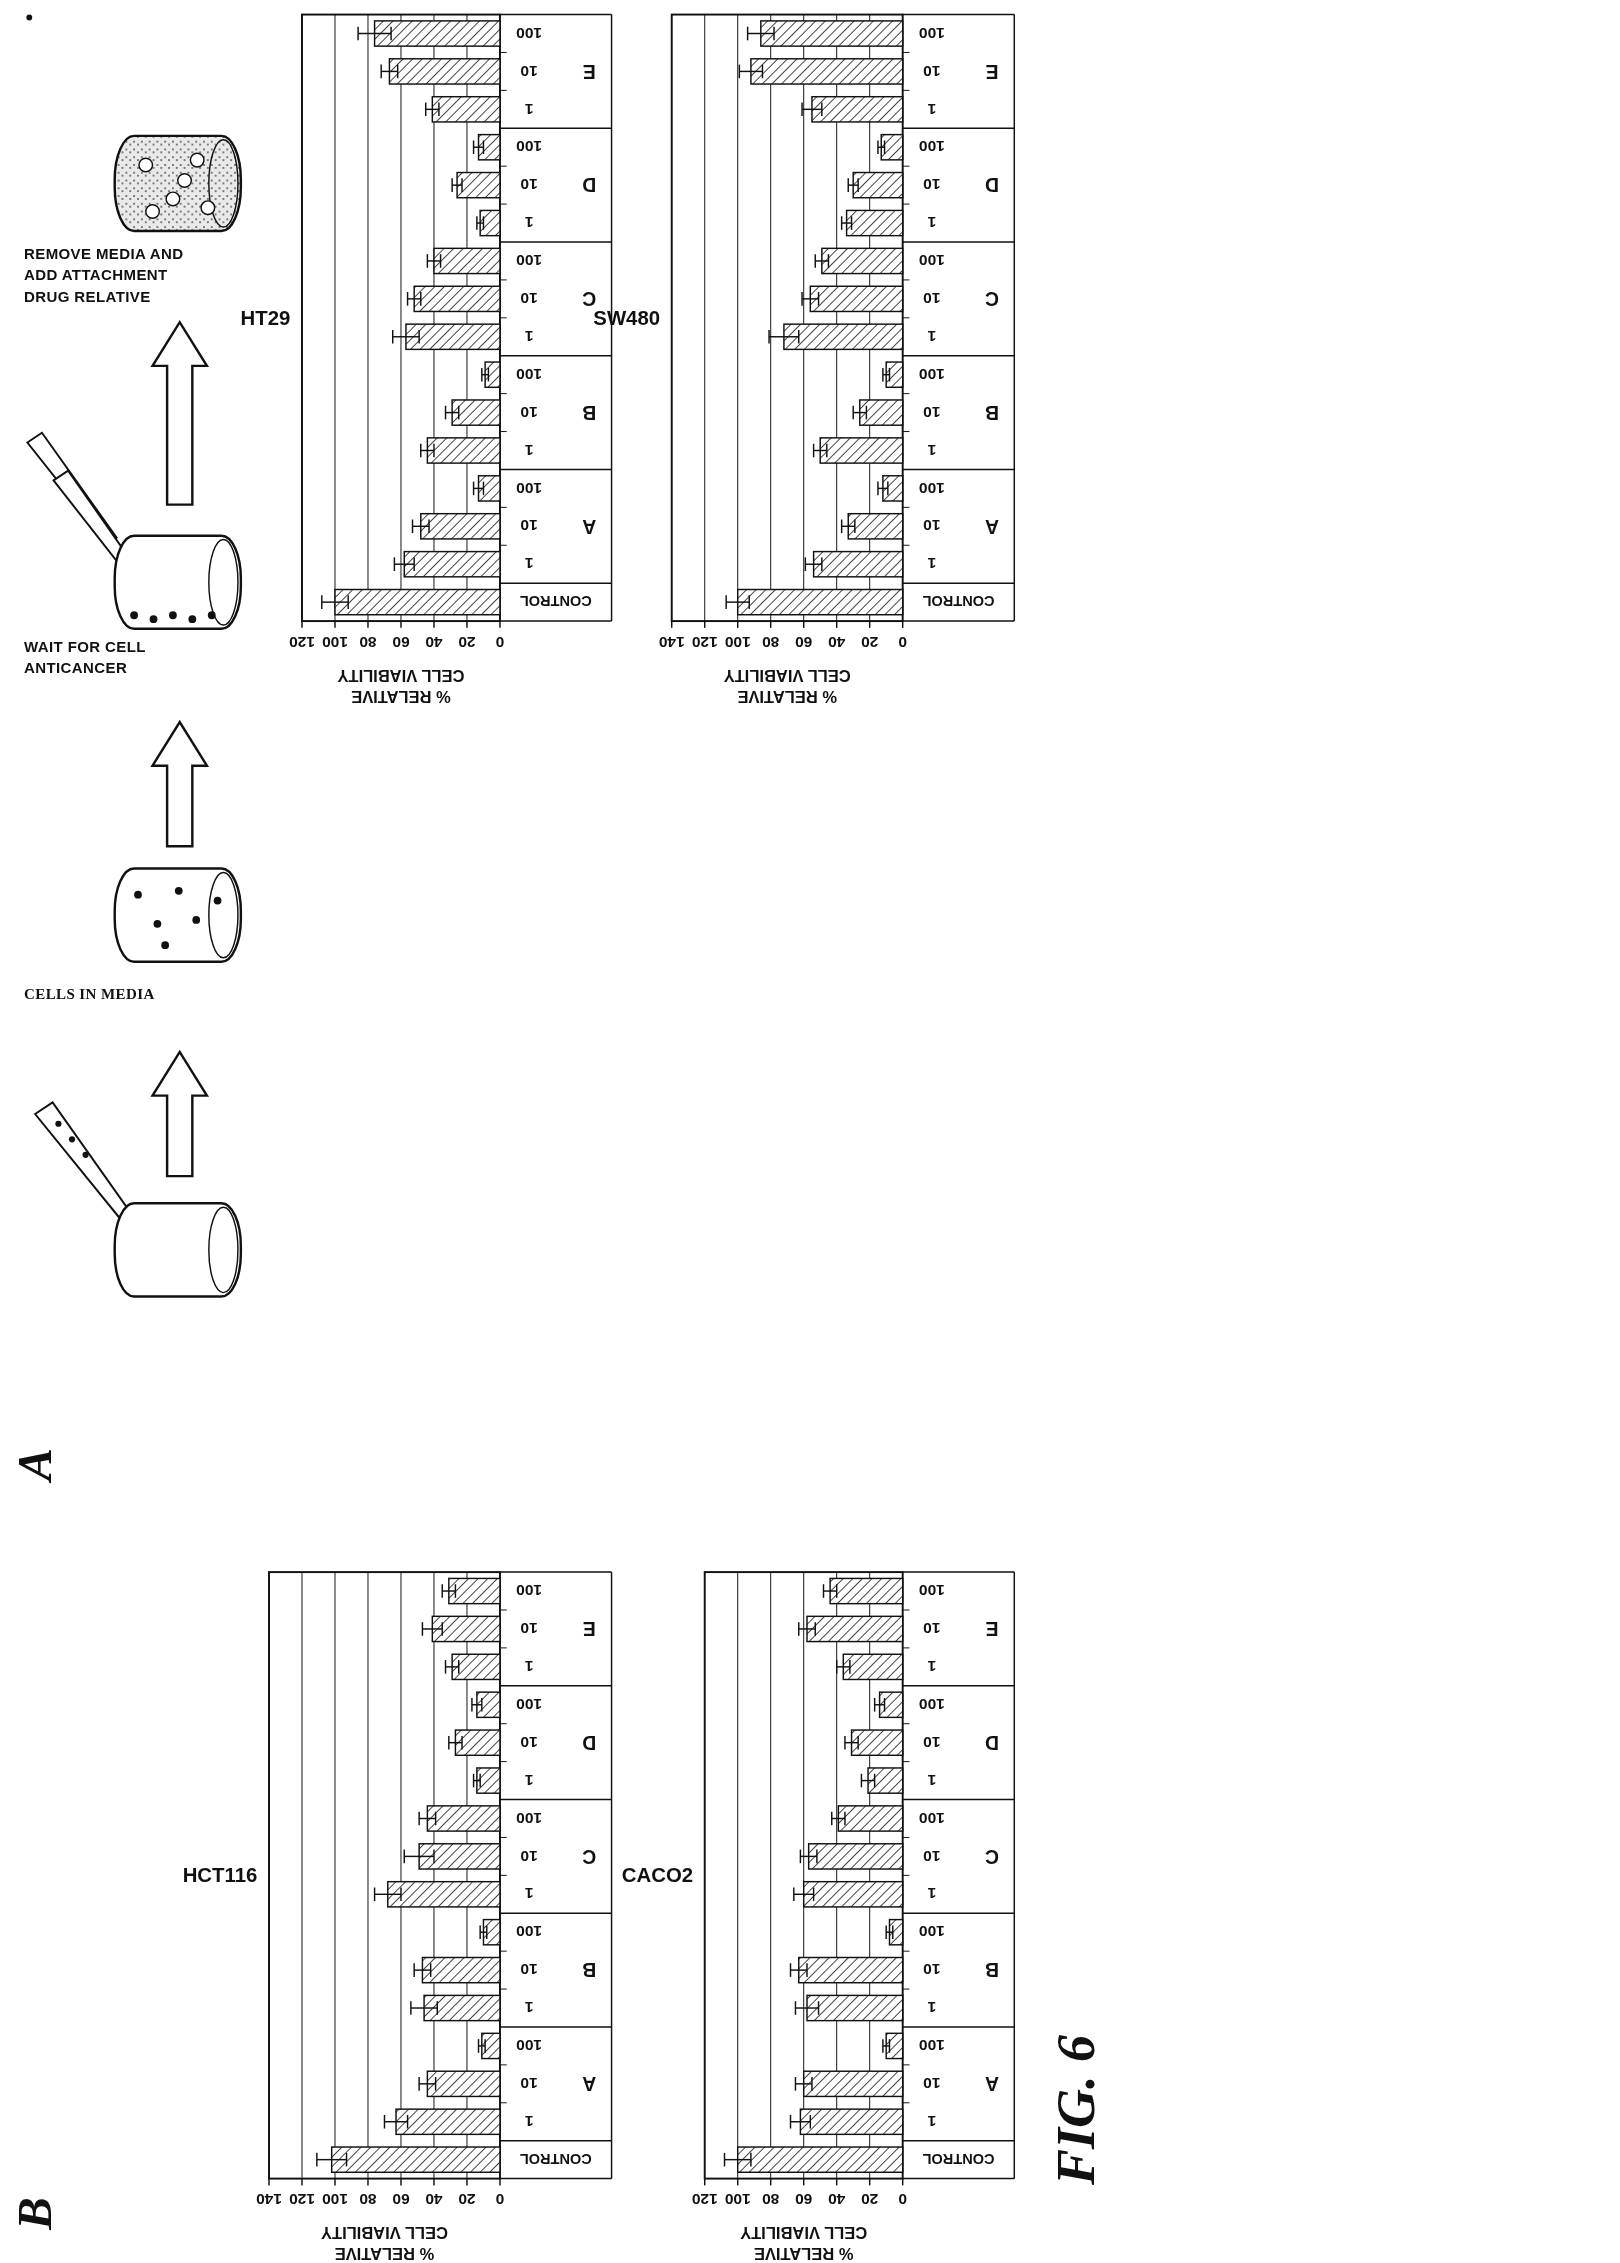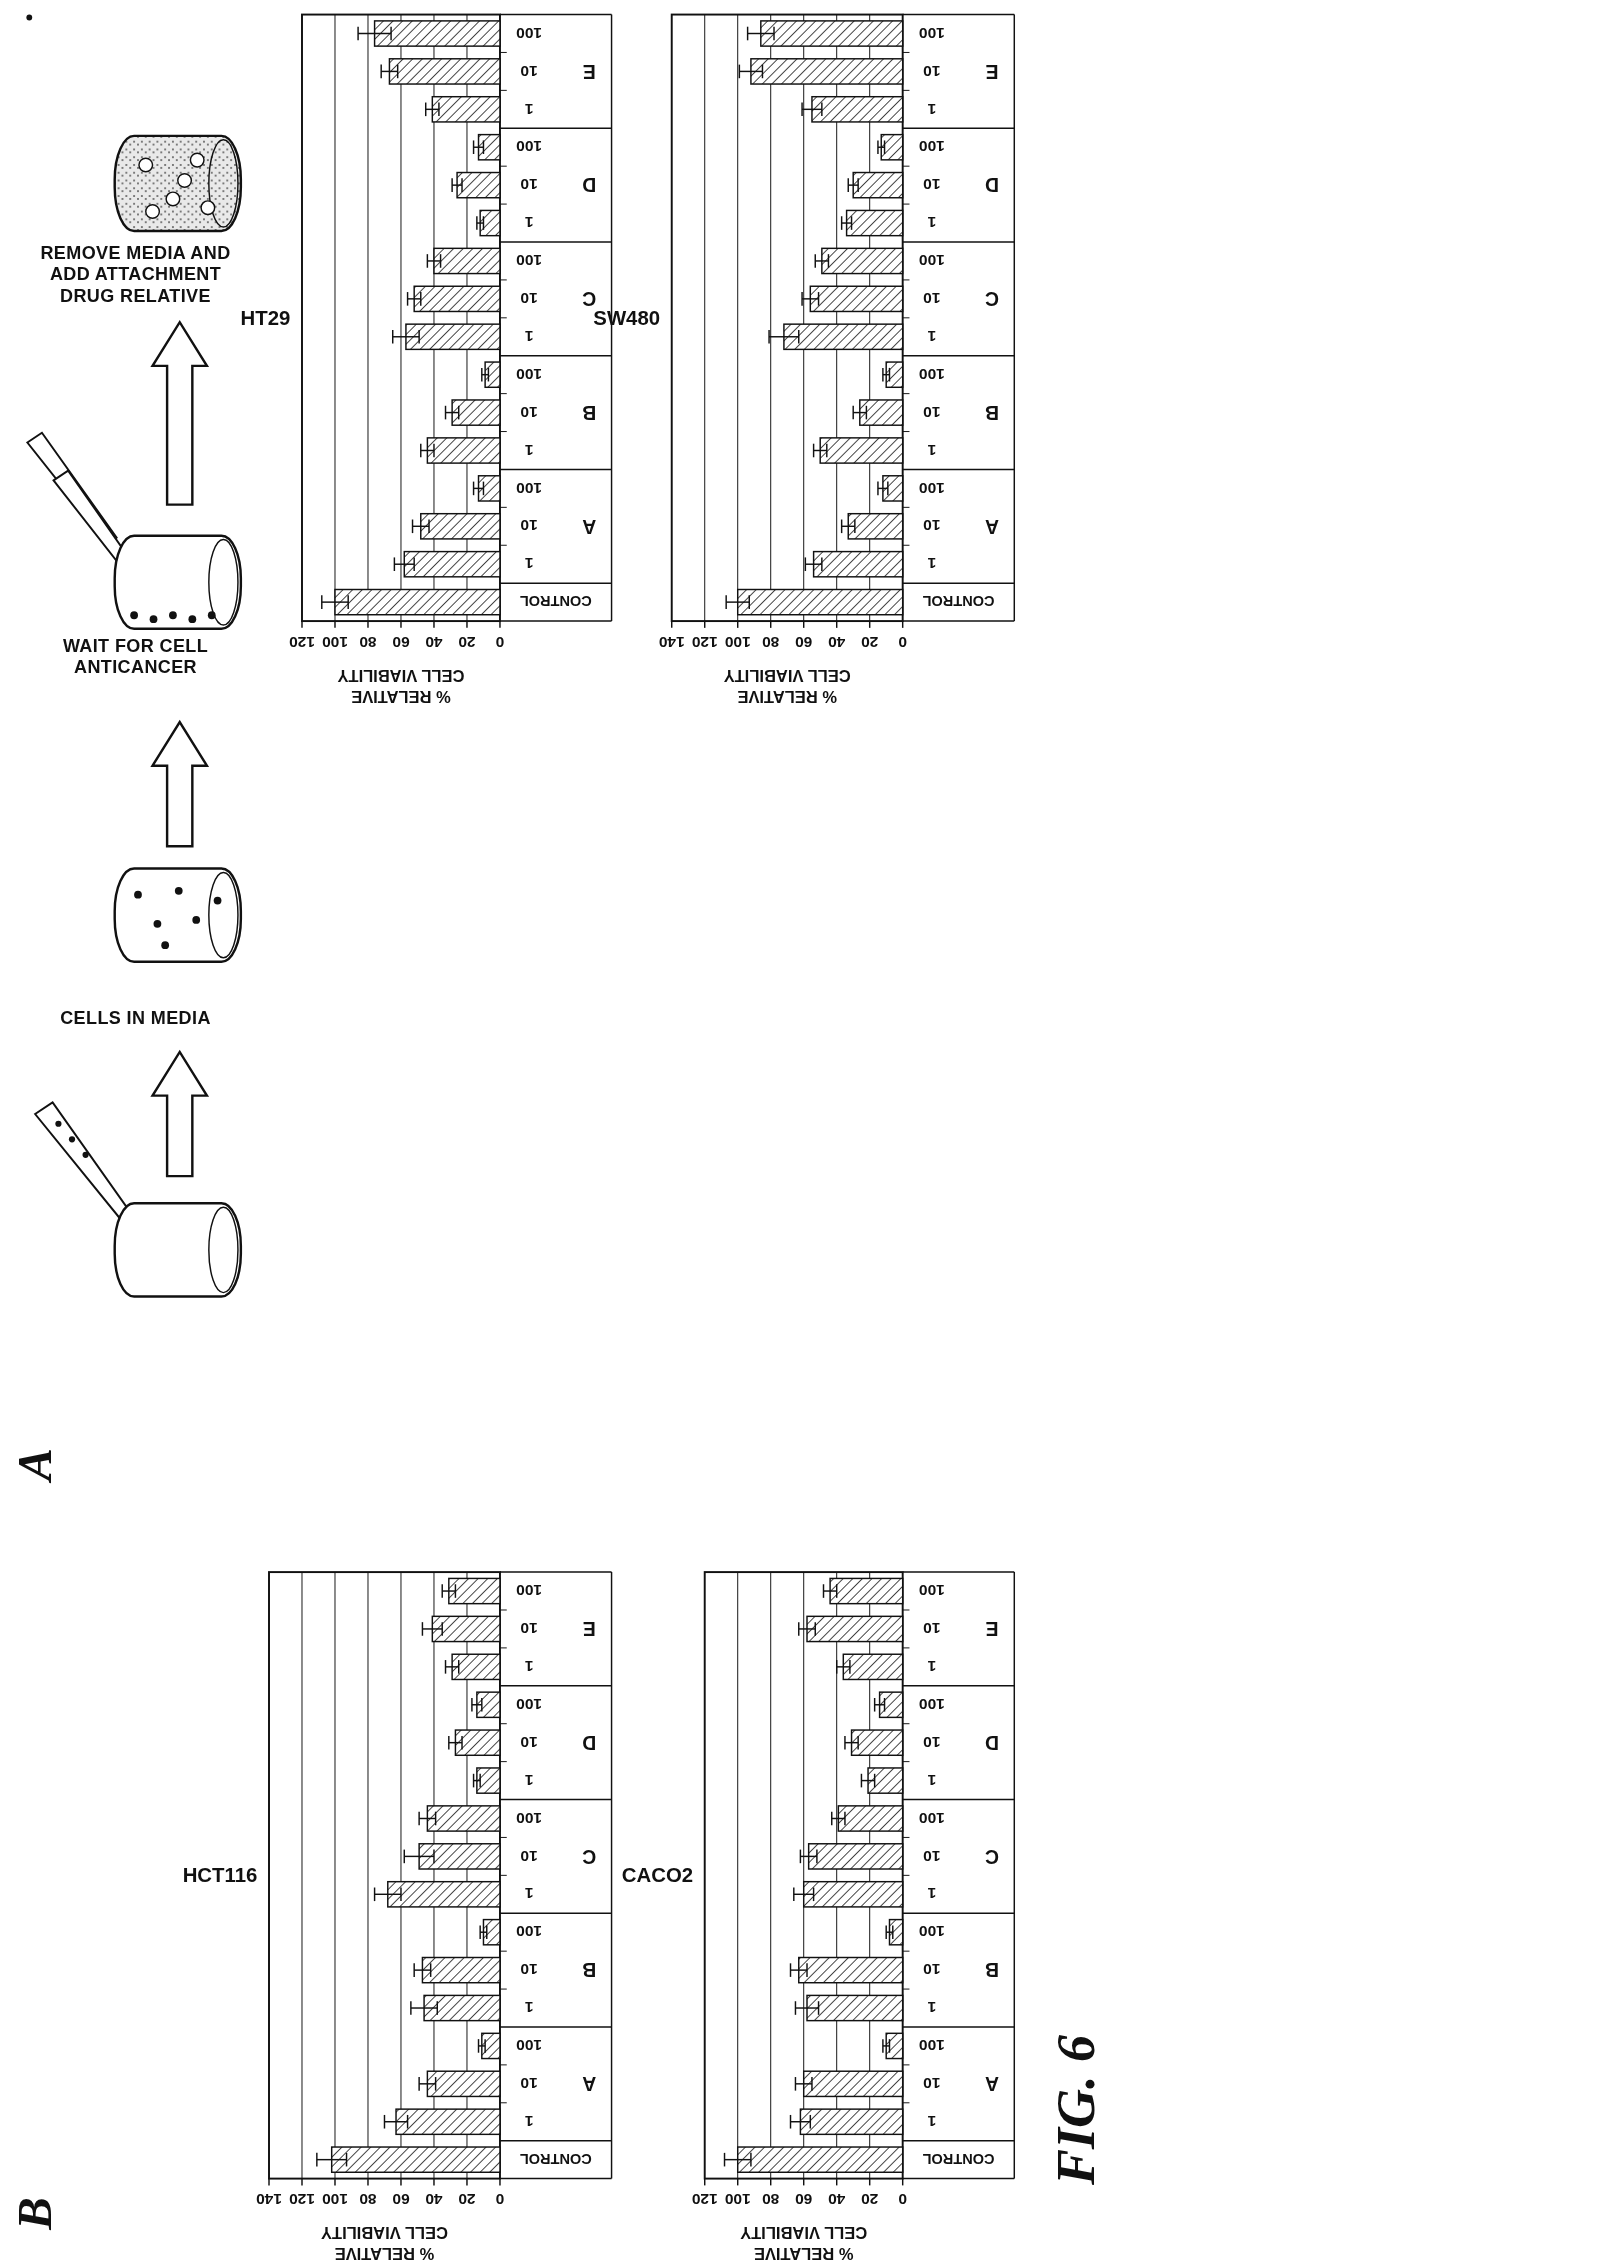--- a/index.html
+++ b/index.html
@@ -3,22 +3,22 @@
 <meta charset="utf-8">
 <style>
   html,body { margin:0; padding:0; background:#ffffff; }
   #page {
     position:relative; width:1621px; height:2264px; background:#fff;
     font-family:"Liberation Sans", sans-serif; color:#111; overflow:hidden;
   }
   .abs { position:absolute; }
   svg.layer { position:absolute; left:0; top:0; width:1621px; height:2264px; }
   .steplabel {
-    width:223px; left:24px; text-align:center;
-    font-weight:700; font-size:18px; line-height:21.3px; letter-spacing:0.4px;
+    width:223px; left:24px; text-align:left;
+    font-weight:700; font-size:15px; line-height:21.3px; letter-spacing:0.4px;
   }
   .steplabel span { display:block; }
   .panel-letter {
     font-family:"Liberation Serif", serif; font-style:italic; font-weight:700;
     font-size:49px; transform:rotate(-90deg);
   }
   .fig-label {
     font-family:"Liberation Serif", serif; font-style:italic; font-weight:700;
     font-size:54px; transform:rotate(-90deg); text-align:center; width:291px;
   }
@@ -101,21 +101,21 @@
 
   <div class="abs steplabel" style="top:243px;">
     <span>REMOVE MEDIA AND</span>
     <span>ADD ATTACHMENT</span>
     <span>DRUG RELATIVE</span>
   </div>
   <div class="abs steplabel" style="top:636px;">
     <span>WAIT FOR CELL</span>
     <span>ANTICANCER</span>
   </div>
-  <div class="abs steplabel" style="top:1008px;">
+  <div class="abs steplabel" style="top:984px;font-family:Liberation Serif, serif;">
     <span>CELLS IN MEDIA</span>
   </div>
 
   <div class="abs panel-letter" style="left:17.5px; top:1436px;">A</div>
   <div class="abs panel-letter" style="left:17.5px; top:2185px;">B</div>
   <div class="abs fig-label" style="left:930px; top:2079px;">FIG. 6</div>
 
   <svg class="layer" id="charts-layer" viewBox="0 0 1670 2333">
     <defs>
       <pattern id="hatch" width="7" height="7" patternUnits="userSpaceOnUse" patternTransform="rotate(45)">

